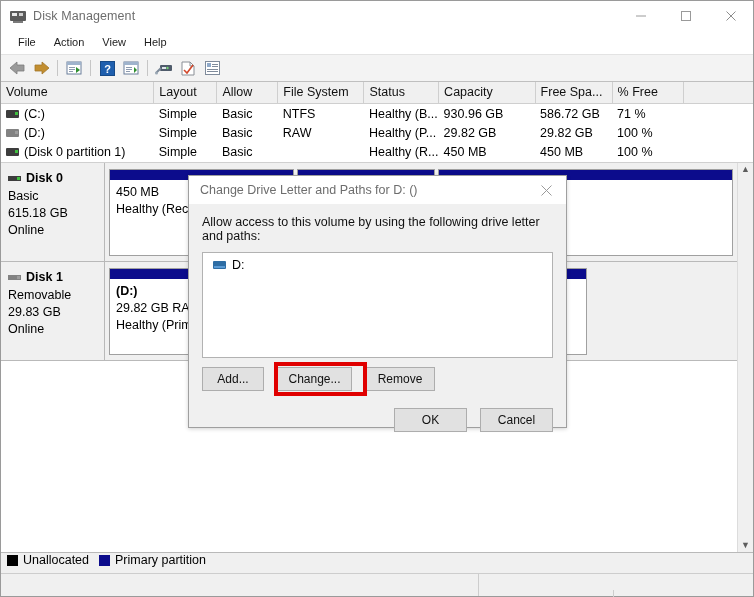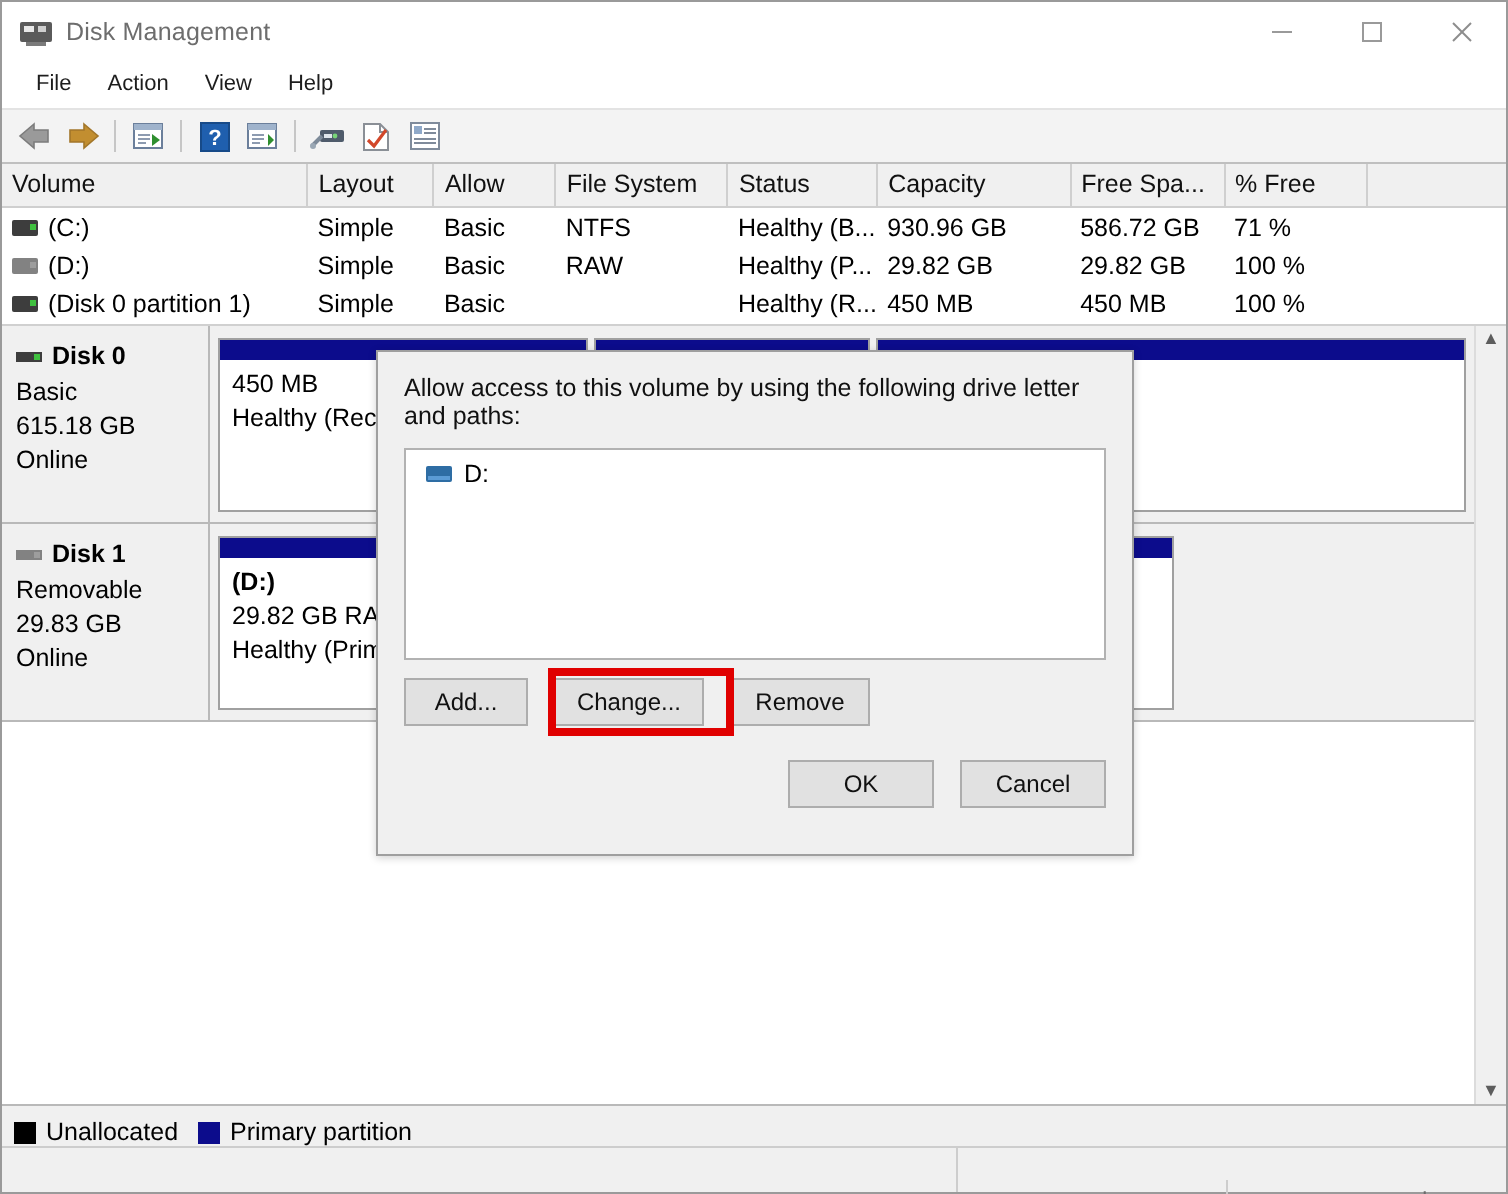--- a/index.html
+++ b/index.html
@@ -271,21 +271,21 @@
   }
   .vscroll .arr { color: #5d5d5d; font-size: 9px; line-height: 9px; }
 
   
   .legend {
     flex: none;
     height: 20px;
     background: #f0f0f0;
     border-top: 1px solid #b9b9b9;
     display: flex;
-    align-items: flex-end;
+    align-items: flex-start;
     padding-left: 6px;
     font-size: 12.5px;
   }
   .legend .sw {
     width: 11px; height: 11px;
     margin-right: 5px;
     flex: none;
   }
   .legend .grp { display: flex; align-items: center; margin-right: 10px; }
 
@@ -698,20 +698,29 @@
     </div>
   </div>
 
   <div class="statusbar">
     <div class="sb-cell a"></div>
     <div class="sb-cell b"></div>
     <div class="sb-cell c">wsxdn.com</div>
   </div>
 
   <div class="dialog">
+    <div class="dlg-title">
+      <span class="t">Change Drive Letter and Paths for D: ()</span>
+      <div class="dlg-close">
+        <svg width="13" height="13" viewBox="0 0 13 13">
+            <line x1="1.5" y1="1.5" x2="11.5" y2="11.5" stroke="#9a9a9a" stroke-width="1"></line>
+            <line x1="11.5" y1="1.5" x2="1.5" y2="11.5" stroke="#9a9a9a" stroke-width="1"></line>
+          </svg>
+      </div>
+    </div>
     <div class="dlg-body">
       <div class="dlg-prompt">Allow access to this volume by using the following drive letter and paths:</div>
       <div class="listbox">
         <div class="lb-item">
           <span class="lb-ico"></span>
           <span>D:</span>
         </div>
       </div>
       <div class="btn-row">
         <div class="btn w1">Add...</div>

